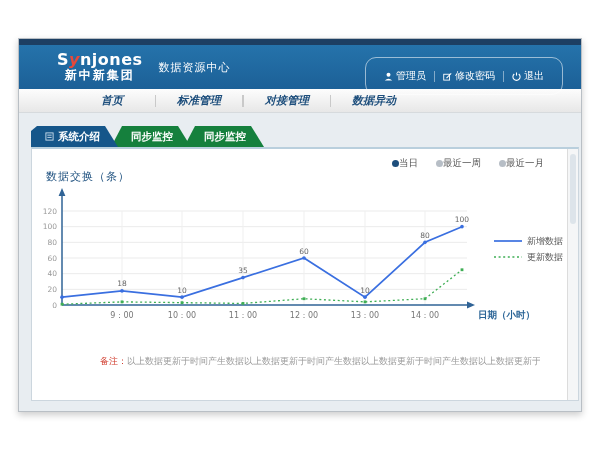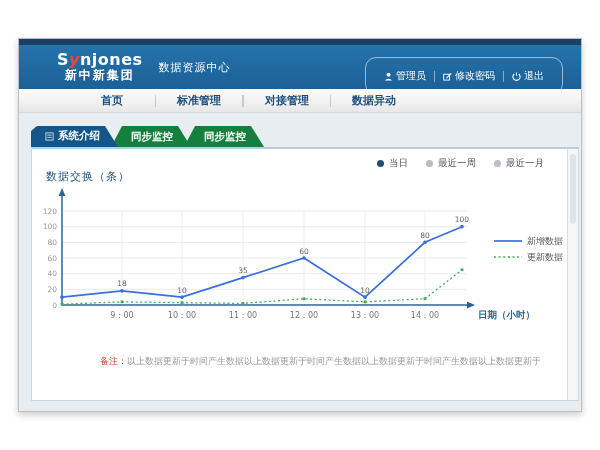--- a/index.html
+++ b/index.html
@@ -12,34 +12,34 @@
   .logo{margin-left:38px;text-align:center;line-height:1.05;cursor:pointer;}
   .logo-en{color:#fff;font-size:16px;font-weight:bold;letter-spacing:.5px;}
   .logo-en .accent{color:#e8483a;font-style:italic;}
   .logo-cn{color:#fff;font-size:12px;font-weight:bold;letter-spacing:2px;}
   .app-title{color:#fff;font-size:11px;margin-left:16px;letter-spacing:1px;}
   .user-pill{position:absolute;right:18px;top:12px;height:20px;border:1px solid rgba(255,255,255,.55);
     border-radius:11px;display:flex;align-items:center;padding:8px 10px;}
   .u-item{color:#fff;font-size:10px;display:flex;align-items:center;gap:3px;padding:0 8px;cursor:pointer;white-space:nowrap;}
   .u-sep{width:1px;height:11px;background:rgba(255,255,255,.45);}
   nav.mainnav{height:24px;background:linear-gradient(#fdfdfd,#e7e7e7);display:flex;align-items:center;
-    padding-left:50px;border-bottom:1px solid #d6dadd;box-sizing:border-box;}
+    padding-left:50px;border-bottom:1px solid #d6dadd;box-sizing:border-box;font-style:italic;}
   .nav-item{width:86px;text-align:center;font-size:11px;font-weight:bold;color:#1d4e7c;cursor:pointer;line-height:23px;}
   .nav-sep{width:1px;height:12px;background:#c9c9c9;}
   .content{position:relative;height:300px;}
   .tabs{position:absolute;left:12px;top:13px;height:21px;display:flex;align-items:flex-end;z-index:3;}
   .tab{height:21px;line-height:21px;color:#fff;font-size:10.5px;font-weight:bold;text-align:center;
     padding:0 18px 0 14px;cursor:pointer;white-space:nowrap;display:flex;align-items:center;gap:4px;}
-  .tab.active{background:#15568a;z-index:4;clip-path:polygon(0 100%,0 5px,6px 0,calc(100% - 13px) 0,100% 100%);font-family:Liberation Mono, monospace;}
+  .tab.active{background:#15568a;z-index:4;clip-path:polygon(0 100%,0 5px,6px 0,calc(100% - 13px) 0,100% 100%);}
   .tab.inactive{background:#15803d;margin-left:-7px;z-index:2;
     clip-path:polygon(0 100%,11px 0,calc(100% - 13px) 0,100% 100%);padding-left:20px;}
   .panel{position:absolute;left:12px;top:34px;width:548px;height:254px;background:#fff;
     border:1px solid #ccd6de;border-top:2px solid #b9cfdd;box-sizing:border-box;z-index:1;}
   .filters{position:absolute;top:8px;right:34px;display:flex;gap:18px;align-items:center;}
-  .filter{display:flex;align-items:center;gap:5px;font-size:9.5px;color:#555;cursor:pointer;}
+  .filter{display:flex;align-items:center;font-size:9.5px;color:#555;cursor:pointer;}
   .radio-dot{width:7px;height:7px;border-radius:50%;background:#b7bec6;display:inline-block;}
   .filter.selected .radio-dot{background:#1d4e7c;}
   .chart-title{position:absolute;left:14px;top:20px;font-size:11px;font-weight:normal;color:#1c4f7e;letter-spacing:1px;}
   svg.chart{position:absolute;left:0;top:37px;}
   .note{position:absolute;left:28px;top:206px;font-size:9px;color:#9a9a9a;width:480px;white-space:nowrap;overflow:hidden;}
   .note .note-label{color:#d03a2b;margin-left:40px;}
   .scrollbar{position:absolute;right:0;top:0;width:11px;height:100%;background:#f5f6f7;border-left:1px solid #dcdcdc;box-sizing:border-box;}
   .scrollbar .thumb{position:absolute;left:2px;top:5px;width:6px;height:70px;background:#dde4ea;border-radius:3px;}
   .uicon{display:inline-block;}
 </style>

